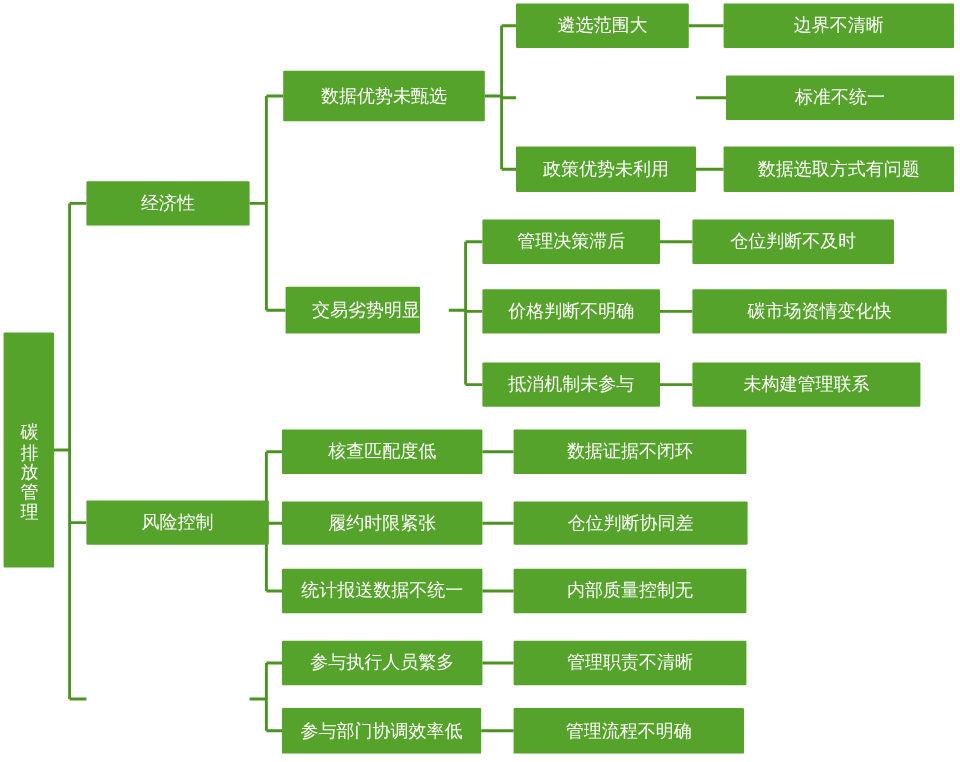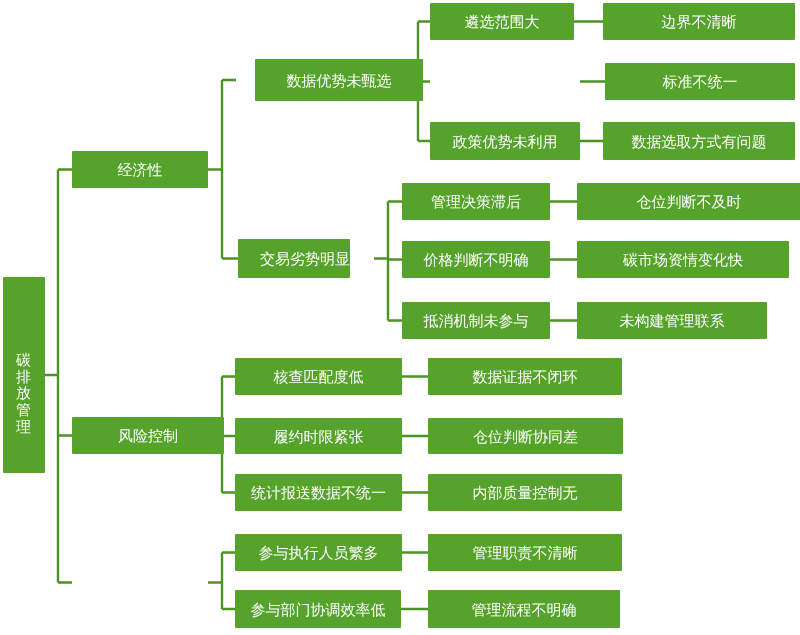--- a/index.html
+++ b/index.html
@@ -63,35 +63,35 @@
       M402 376.5 H428  M402 436 H428  M402 492.5 H428
       M208 582.5 H222  M222 552.5 V609  M222 552.5 H235  M222 609 H235
       M402 552.5 H428  M401 609 H428"></path>
   </svg>
 
   <div class="node vertical" style="left:3px; top:277px; width:42px; height:196px;">碳排放管理</div>
 
   <div class="node" style="left:72px; top:151px; width:136px; height:37px;">经济性</div>
   <div class="node" style="left:72px; top:417px; width:152px; height:37px;">风险控制</div>
 
-  <div class="node" style="left:236px; top:59px; width:168px; height:42px;margin-left:19px;">数据优势未甄选</div>
+  <div class="node" style="left:236px; top:59px; width:168px; height:42px;">数据优势未甄选</div>
   <div class="node" style="left:238px; top:239px; width:112px; height:39px;padding-left:22px;">交易劣势明显</div>
 
   <div class="node" style="left:430px; top:3px; width:144px; height:37px;">遴选范围大</div>
   <div class="node" style="left:430px; top:122px; width:150px; height:38px;">政策优势未利用</div>
 
   <div class="node" style="left:603px; top:3px; width:192px; height:37px;">边界不清晰</div>
   <div class="node" style="left:605px; top:63px; width:190px; height:37px;">标准不统一</div>
   <div class="node" style="left:603px; top:122px; width:192px; height:38px;">数据选取方式有问题</div>
 
   <div class="node" style="left:402px; top:183px; width:148px; height:37px;">管理决策滞后</div>
   <div class="node" style="left:402px; top:241px; width:148px; height:37px;">价格判断不明确</div>
   <div class="node" style="left:402px; top:302px; width:148px; height:37px;text-align:center;">抵消机制未参与</div>
 
-  <div class="node" style="left:577px; top:183px; width:224px; height:37px;">仓位判断不及时</div>
+  <div class="node" style="left:577px; top:183px; width:168px; height:37px;">仓位判断不及时</div>
   <div class="node" style="left:577px; top:241px; width:212px; height:37px;">碳市场资情变化快</div>
   <div class="node" style="left:577px; top:302px; width:190px; height:37px;">未构建管理联系</div>
 
   <div class="node" style="left:235px; top:358px; width:167px; height:37px;">核查匹配度低</div>
   <div class="node" style="left:428px; top:358px; width:194px; height:37px;">数据证据不闭环</div>
 
   <div class="node" style="left:235px; top:418px; width:167px; height:36px;">履约时限紧张</div>
   <div class="node" style="left:428px; top:418px; width:195px; height:36px;">仓位判断协同差</div>
 
   <div class="node" style="left:235px; top:474px; width:167px; height:37px;">统计报送数据不统一</div>

